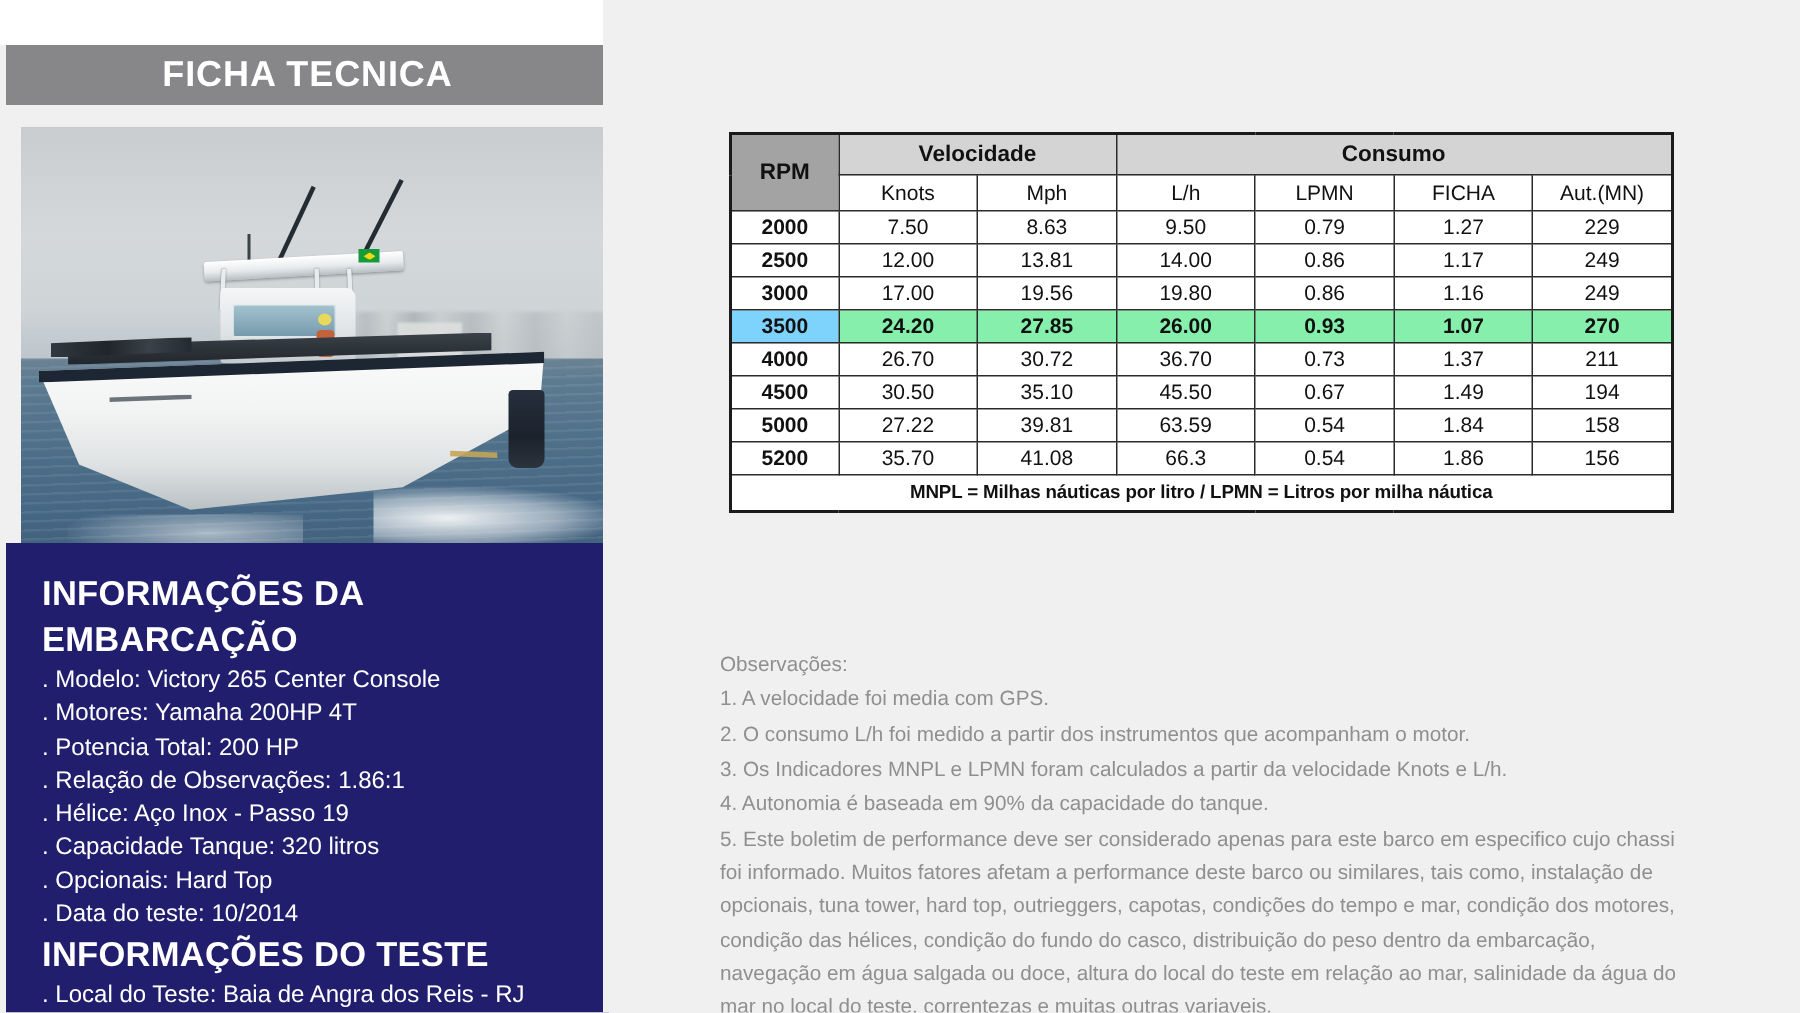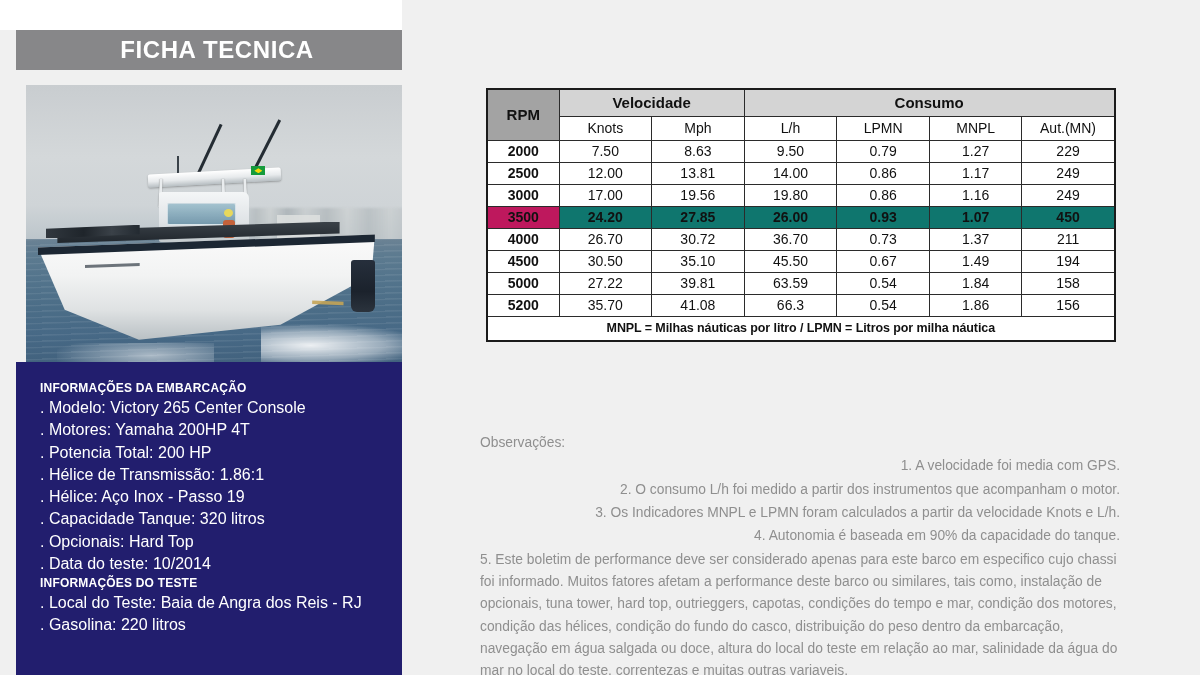--- a/index.html
+++ b/index.html
@@ -19,21 +19,21 @@
   .top-strip {
     position: absolute;
     left: 0; top: 0;
     width: 1200px; height: 30px;
     background: #ffffff;
   }
 
   
   .left-col {
     position: absolute;
-    left: 16px; top: 30px;
+    left: 4px; top: 30px;
     width: 402px;
     height: 492px;
   }
 
   .ficha-header {
     position: absolute;
     left: 0; top: 0;
     width: 402px;
     height: 40px;
     background: #878789;
@@ -241,21 +241,21 @@
     left: 0; top: 332px;
     width: 402px;
     height: 313px;
     background: #221e6e;
     color: #ffffff;
   }
   .info-inner {
     padding: 18px 0 0 24px;
   }
   .info-heading {
-    font-size: 12px;
+    font-size: 23px;
     font-weight: bold;
     letter-spacing: .2px;
     margin: 0 0 1px 0;
     line-height: 1.35;
   }
   .info-heading.second {
   }
   .info-line {
     font-size: 16px;
     line-height: 1.39;
@@ -304,25 +304,25 @@
   }
   .perf-table th.sub {
     background: #ffffff;
     font-size: 14px;
     padding: 3px 0 4px 0;
   }
   .perf-table td.rpm-cell {
     font-weight: bold;
   }
   .perf-table tr.hl td {
-    background: #0f766e;
+    background: #86efac;
     font-weight: bold;
   }
   .perf-table tr.hl td:first-child {
-    background: #be185d;
+    background: #7dd3fc;
     margin-left: 48px;
   }
   .perf-table td.footnote {
     font-size: 12.5px;
     font-weight: bold;
     padding: 4px 0 5px 0;
     letter-spacing: -0.1px;
   }
   col.c-rpm { width: 72px; }
   col.c-d   { width: 92.6px; }
@@ -331,21 +331,21 @@
   .obs {
     position: absolute;
     left: 78px;
     top: 432px;
     width: 640px;
     color: #8f8f8f;
     font-size: 13.8px;
     line-height: 1.62;
   }
   .obs-title { margin-bottom: 1px; }
-  .obs-item  { margin-bottom: 1px; text-align: right; }
+  .obs-item  { margin-bottom: 1px; }
   .obs-para  { margin-top: 1px; }
 </style>
 </head>
 <body>
 
 <div class="top-strip"></div>
 
 <div class="left-col">
 
   <div class="ficha-header">
@@ -379,21 +379,21 @@
     <div class="ph-spray"></div>
     <div class="ph-spray2"></div>
   </div>
 
   <div class="info-panel">
     <div class="info-inner">
       <div class="info-heading">INFORMAÇÕES DA EMBARCAÇÃO</div>
       <div class="info-line">. Modelo: Victory 265 Center Console</div>
       <div class="info-line">. Motores: Yamaha 200HP 4T</div>
       <div class="info-line">. Potencia Total: 200 HP</div>
-      <div class="info-line">. Hélice de Transmissão: 1.86:1</div>
+      <div class="info-line">. Relação de Observações: 1.86:1</div>
       <div class="info-line">. Hélice:  Aço Inox - Passo 19</div>
       <div class="info-line">. Capacidade Tanque:   320 litros</div>
       <div class="info-line">. Opcionais: Hard Top</div>
       <div class="info-line">. Data do teste: 10/2014</div>
 
       <div class="info-heading second">INFORMAÇÕES DO TESTE</div>
       <div class="info-line">. Local do Teste: Baia de Angra dos Reis - RJ</div>
       <div class="info-line">. Gasolina:  220 litros</div>
 
     </div>
@@ -416,21 +416,21 @@
       <tr>
         <th class="rpm-head" rowspan="2">RPM</th>
         <th class="grp" colspan="2">Velocidade</th>
         <th class="grp" colspan="4">Consumo</th>
       </tr>
       <tr>
         <th class="sub">Knots</th>
         <th class="sub">Mph</th>
         <th class="sub">L/h</th>
         <th class="sub">LPMN</th>
-        <th class="sub">MNPL</th>
+        <th class="sub">FICHA</th>
         <th class="sub">Aut.(MN)</th>
       </tr>
     </thead>
     <tbody>
         <tr>
           <td class="rpm-cell">2000</td>
           <td>7.50</td>
           <td>8.63</td>
           <td>9.50</td>
           <td>0.79</td>
@@ -455,21 +455,21 @@
           <td>1.16</td>
           <td>249</td>
         </tr>
         <tr class="hl">
           <td class="rpm-cell">3500</td>
           <td>24.20</td>
           <td>27.85</td>
           <td>26.00</td>
           <td>0.93</td>
           <td>1.07</td>
-          <td>450</td>
+          <td>270</td>
         </tr>
         <tr>
           <td class="rpm-cell">4000</td>
           <td>26.70</td>
           <td>30.72</td>
           <td>36.70</td>
           <td>0.73</td>
           <td>1.37</td>
           <td>211</td>
         </tr>

